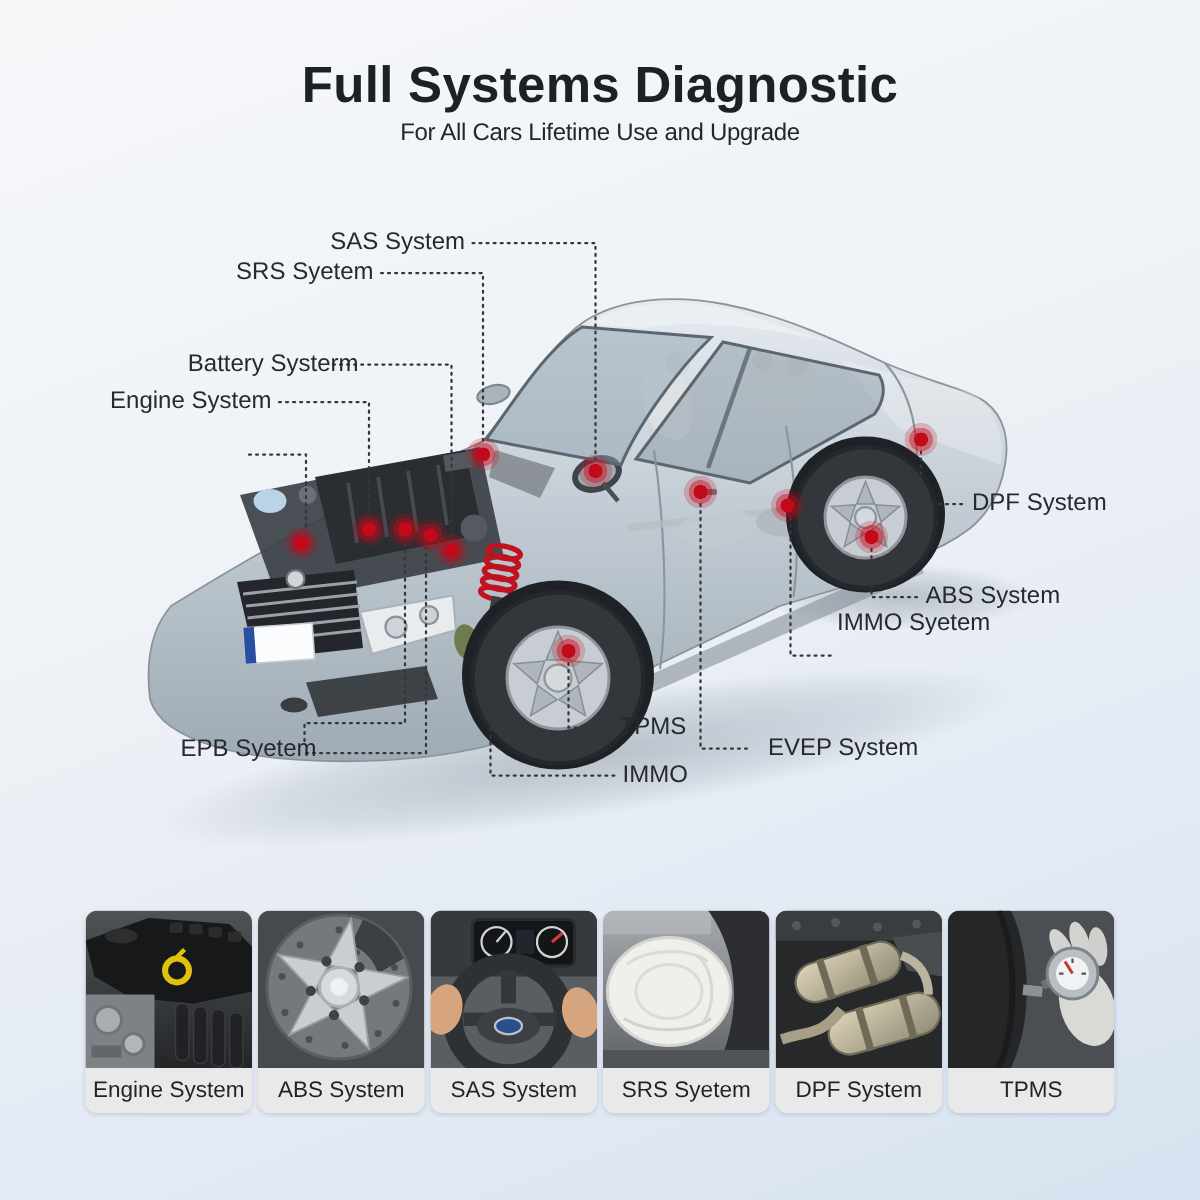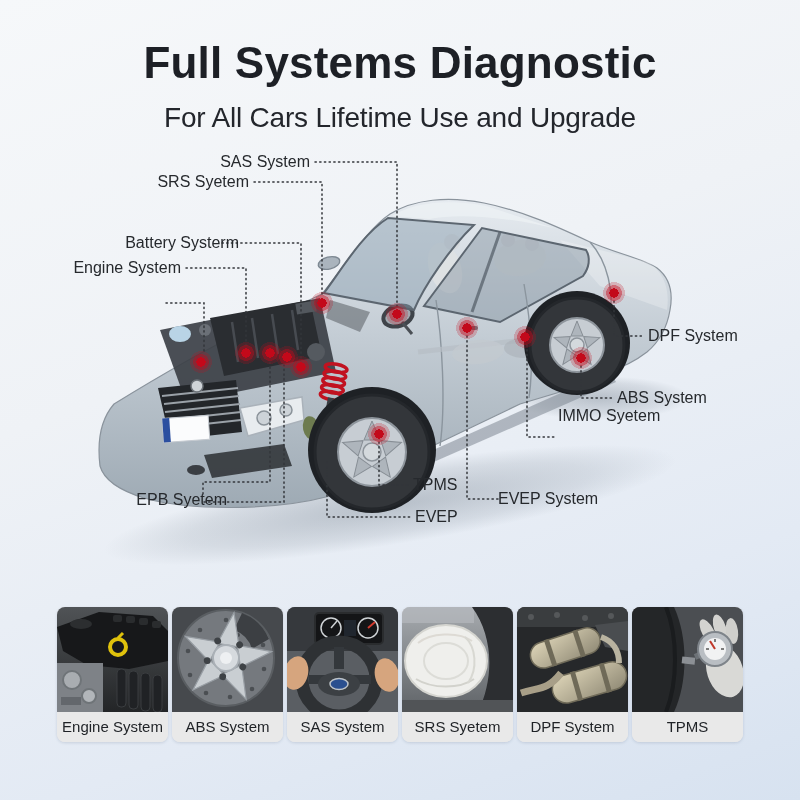--- a/index.html
+++ b/index.html
@@ -2,22 +2,22 @@
 <html><head>
 <meta charset="utf-8">
 <style>
   html,body{margin:0;padding:0;}
   body{font-family:"Liberation Sans", sans-serif;}
   .stage{
     position:relative;width:800px;height:800px;margin:0 auto;overflow:hidden;
     background:linear-gradient(160deg,#f6f8fa 0%,#eff2f6 40%,#e3eaf4 75%,#d7e2f0 100%);
   }
   .hdr{position:absolute;top:0;left:0;width:800px;text-align:center;}
-  .hdr h1{margin:38px 0 0 0;font-size:44px;font-weight:bold;color:#1d2026;letter-spacing:.2px;}
-  .hdr p{margin:14px 0 0 0;font-size:28px;font-weight:400;color:#23262c;letter-spacing:-.2px;}
+  .hdr h1{margin:38px 0 0 0;font-size:34px;font-weight:bold;color:#1d2026;letter-spacing:.2px;}
+  .hdr p{margin:3px 0 0 0;font-size:16px;font-weight:400;color:#23262c;letter-spacing:-.2px;}
   .scene{position:absolute;left:0;top:0;width:800px;height:800px;pointer-events:none;}
   .callout{
     position:absolute;height:20px;line-height:20px;font-size:16px;color:#26292d;
     white-space:nowrap;
   }
   .callout.right-edge{text-align:right;}
   .marker{
     position:absolute;width:24px;height:24px;margin:-12px 0 0 -12px;border-radius:50%;
     background:radial-gradient(circle,
       #c3091a 0 27%,
@@ -247,27 +247,27 @@
     <div class="marker" style="left:525px;top:337px;"></div>
     <div class="marker" style="left:467px;top:328px;"></div>
     <div class="marker" style="left:379px;top:434px;"></div>
   </div>
 
   <div>
     <div class="callout right-edge" style="right:490px;top:152px;">SAS System</div>
     <div class="callout right-edge" style="right:551px;top:172px;">SRS Syetem</div>
     <div class="callout right-edge" style="right:561px;top:233px;">Battery Systerm</div>
     <div class="callout right-edge" style="right:619px;top:258px;">Engine System</div>
-    <div class="callout right-edge" style="right:573px;top:490px;">EPB Syetem</div>
+    <div class="callout right-edge" style="right:589px;top:490px;">EPB Syetem</div>
     <div class="callout" style="left:648px;top:326px;">DPF System</div>
     <div class="callout" style="left:617px;top:388px;">ABS System</div>
     <div class="callout" style="left:558px;top:406px;">IMMO Syetem</div>
-    <div class="callout" style="left:498px;top:489px;text-align:right;">EVEP System</div>
+    <div class="callout" style="left:512px;top:489px;text-align:right;">EVEP System</div>
     <div class="callout" style="left:413px;top:475px;">TPMS</div>
-    <div class="callout" style="left:415px;top:507px;">EVEP</div>
+    <div class="callout" style="left:415px;top:507px;">IMMO</div>
   </div>
 
   <div class="cards">
 
     <figure class="card">
       <div class="thumb">
         <svg viewBox="0 0 111 105">
           <rect width="111" height="105" fill="url(#gDarkCard)"></rect>
           <path d="M0 20 L42 5 L96 9 L111 24 L111 54 L72 62 L30 58 L6 44 Z" fill="#17181a"></path>
           <ellipse cx="24" cy="17" rx="11" ry="5" fill="#2c2e30"></ellipse>

